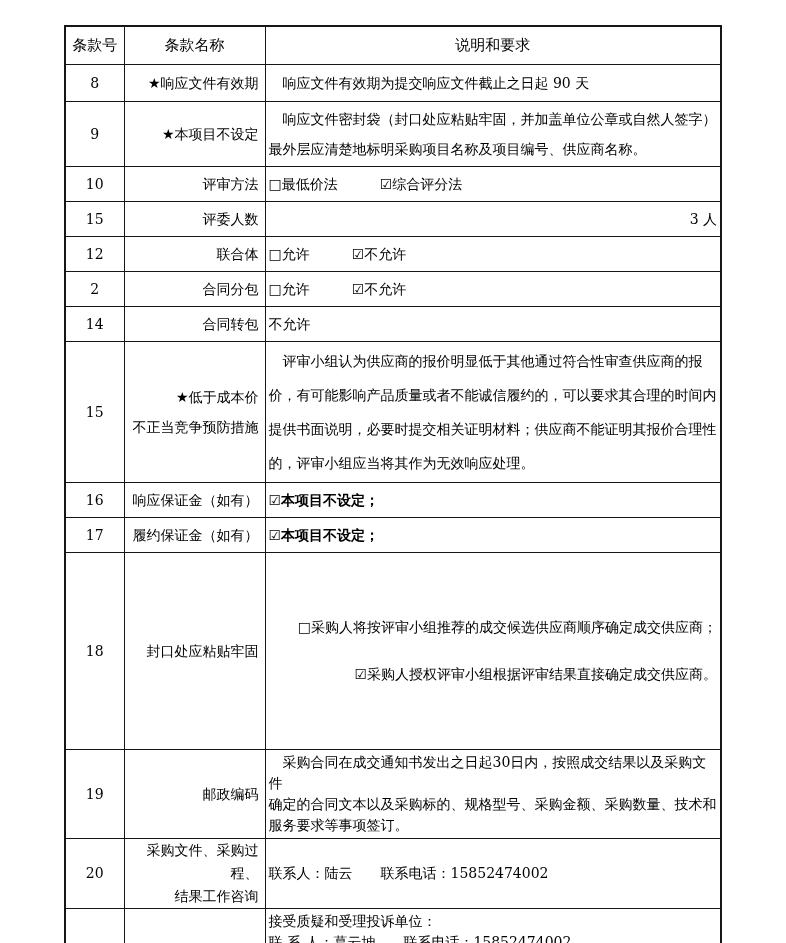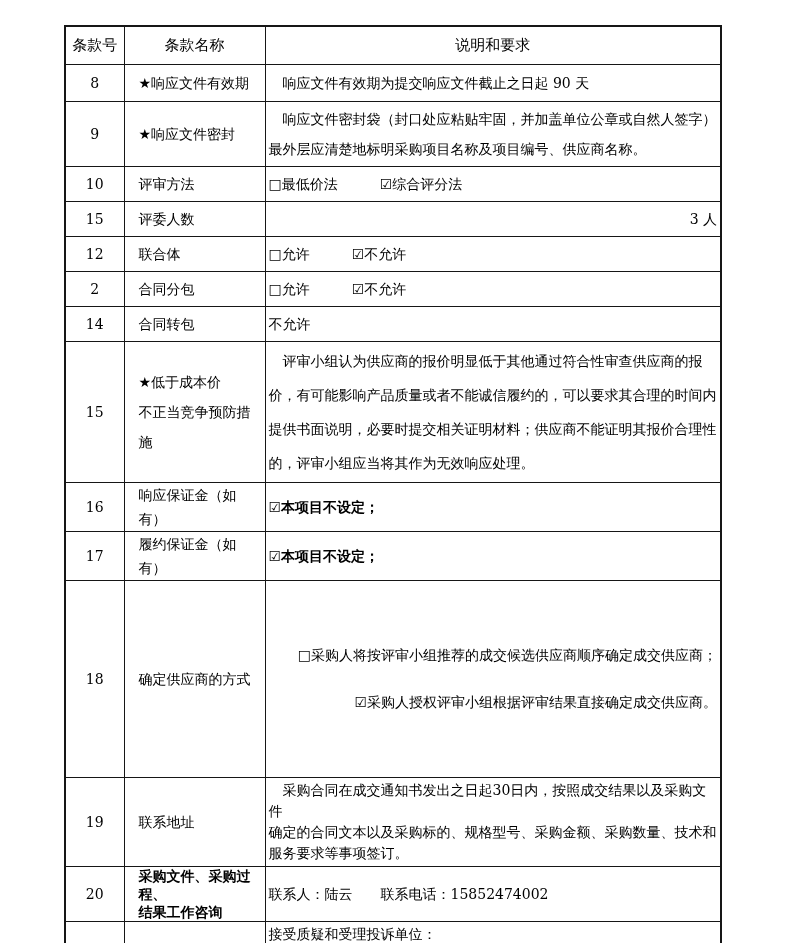--- a/index.html
+++ b/index.html
@@ -41,24 +41,24 @@
     vertical-align: middle;
     overflow: hidden;
   }
   thead tr { height: 38px; }
   th { text-align: center; font-size: 15px; }
   td.no {
     text-align: center;
     font-size: 14px;
   }
   td.name {
-    text-align: left;
+    text-align: right;
     white-space: pre-wrap;
     line-height: 24px;
-    padding: 0 14px;
+    padding: 0 6px;
   }
   td.desc {
     text-align: left;
     white-space: pre-wrap;
     line-height: 30px;
     padding: 2px 3px;
   }
   
   tbody tr:nth-child(1)  { height: 37px; }   
   tbody tr:nth-child(2)  { height: 60px; }   
@@ -81,21 +81,21 @@
   tbody tr:nth-child(8)  td.desc { line-height: 34px; }                  
   tbody tr:nth-child(8)  td.name { line-height: 30px; margin-top: 12px; }
   tbody tr:nth-child(9)  td.desc,
   tbody tr:nth-child(10) td.desc {                                       
     font-weight: bold;
     font-family: "DejaVu Sans", "Liberation Sans", sans-serif;
     font-size: 14px;
   }
   tbody tr:nth-child(11) td.desc { line-height: 47px; text-align: right; }                  
   tbody tr:nth-child(12) td.desc { line-height: 21px; }                  
-  tbody tr:nth-child(13) td.name { line-height: 18px; font-weight: bold; }                  
+  tbody tr:nth-child(13) td.name { line-height: 23px; }                  
   tbody tr:nth-child(14) td.desc { line-height: 21px; }                  
   tbody tr:nth-child(15) td.desc { line-height: 16px; }                  
 </style>
 </head>
 <body>
 
 <div class="page">
   <table class="clause-table">
     <colgroup>
       <col class="c-no">
@@ -110,21 +110,21 @@
       </tr>
     </thead>
     <tbody>
         <tr>
     <td class="no">8</td>
     <td class="name">★响应文件有效期</td>
     <td class="desc">　响应文件有效期为提交响应文件截止之日起 90 天</td>
   </tr>
         <tr>
     <td class="no">9</td>
-    <td class="name">★响应文件密封</td>
+    <td class="name">★本项目不设定</td>
     <td class="desc">　响应文件密封袋（封口处应粘贴牢固，并加盖单位公章或自然人签字）
 最外层应清楚地标明采购项目名称及项目编号、供应商名称。</td>
   </tr>
         <tr>
     <td class="no">10</td>
     <td class="name">评审方法</td>
     <td class="desc">□最低价法　　　☑综合评分法</td>
   </tr>
         <tr>
     <td class="no">15</td>
@@ -160,27 +160,27 @@
     <td class="name">响应保证金（如有）</td>
     <td class="desc">☑本项目不设定；</td>
   </tr>
         <tr>
     <td class="no">17</td>
     <td class="name">履约保证金（如有）</td>
     <td class="desc">☑本项目不设定；</td>
   </tr>
         <tr>
     <td class="no">18</td>
-    <td class="name">确定供应商的方式</td>
+    <td class="name">封口处应粘贴牢固</td>
     <td class="desc">□采购人将按评审小组推荐的成交候选供应商顺序确定成交供应商；
 ☑采购人授权评审小组根据评审结果直接确定成交供应商。</td>
   </tr>
         <tr>
     <td class="no">19</td>
-    <td class="name">联系地址</td>
+    <td class="name">邮政编码</td>
     <td class="desc">　采购合同在成交通知书发出之日起30日内，按照成交结果以及采购文件
 确定的合同文本以及采购标的、规格型号、采购金额、采购数量、技术和
 服务要求等事项签订。</td>
   </tr>
         <tr>
     <td class="no">20</td>
     <td class="name">采购文件、采购过程、
 结果工作咨询</td>
     <td class="desc">联系人：陆云　　联系电话：15852474002</td>
   </tr>

